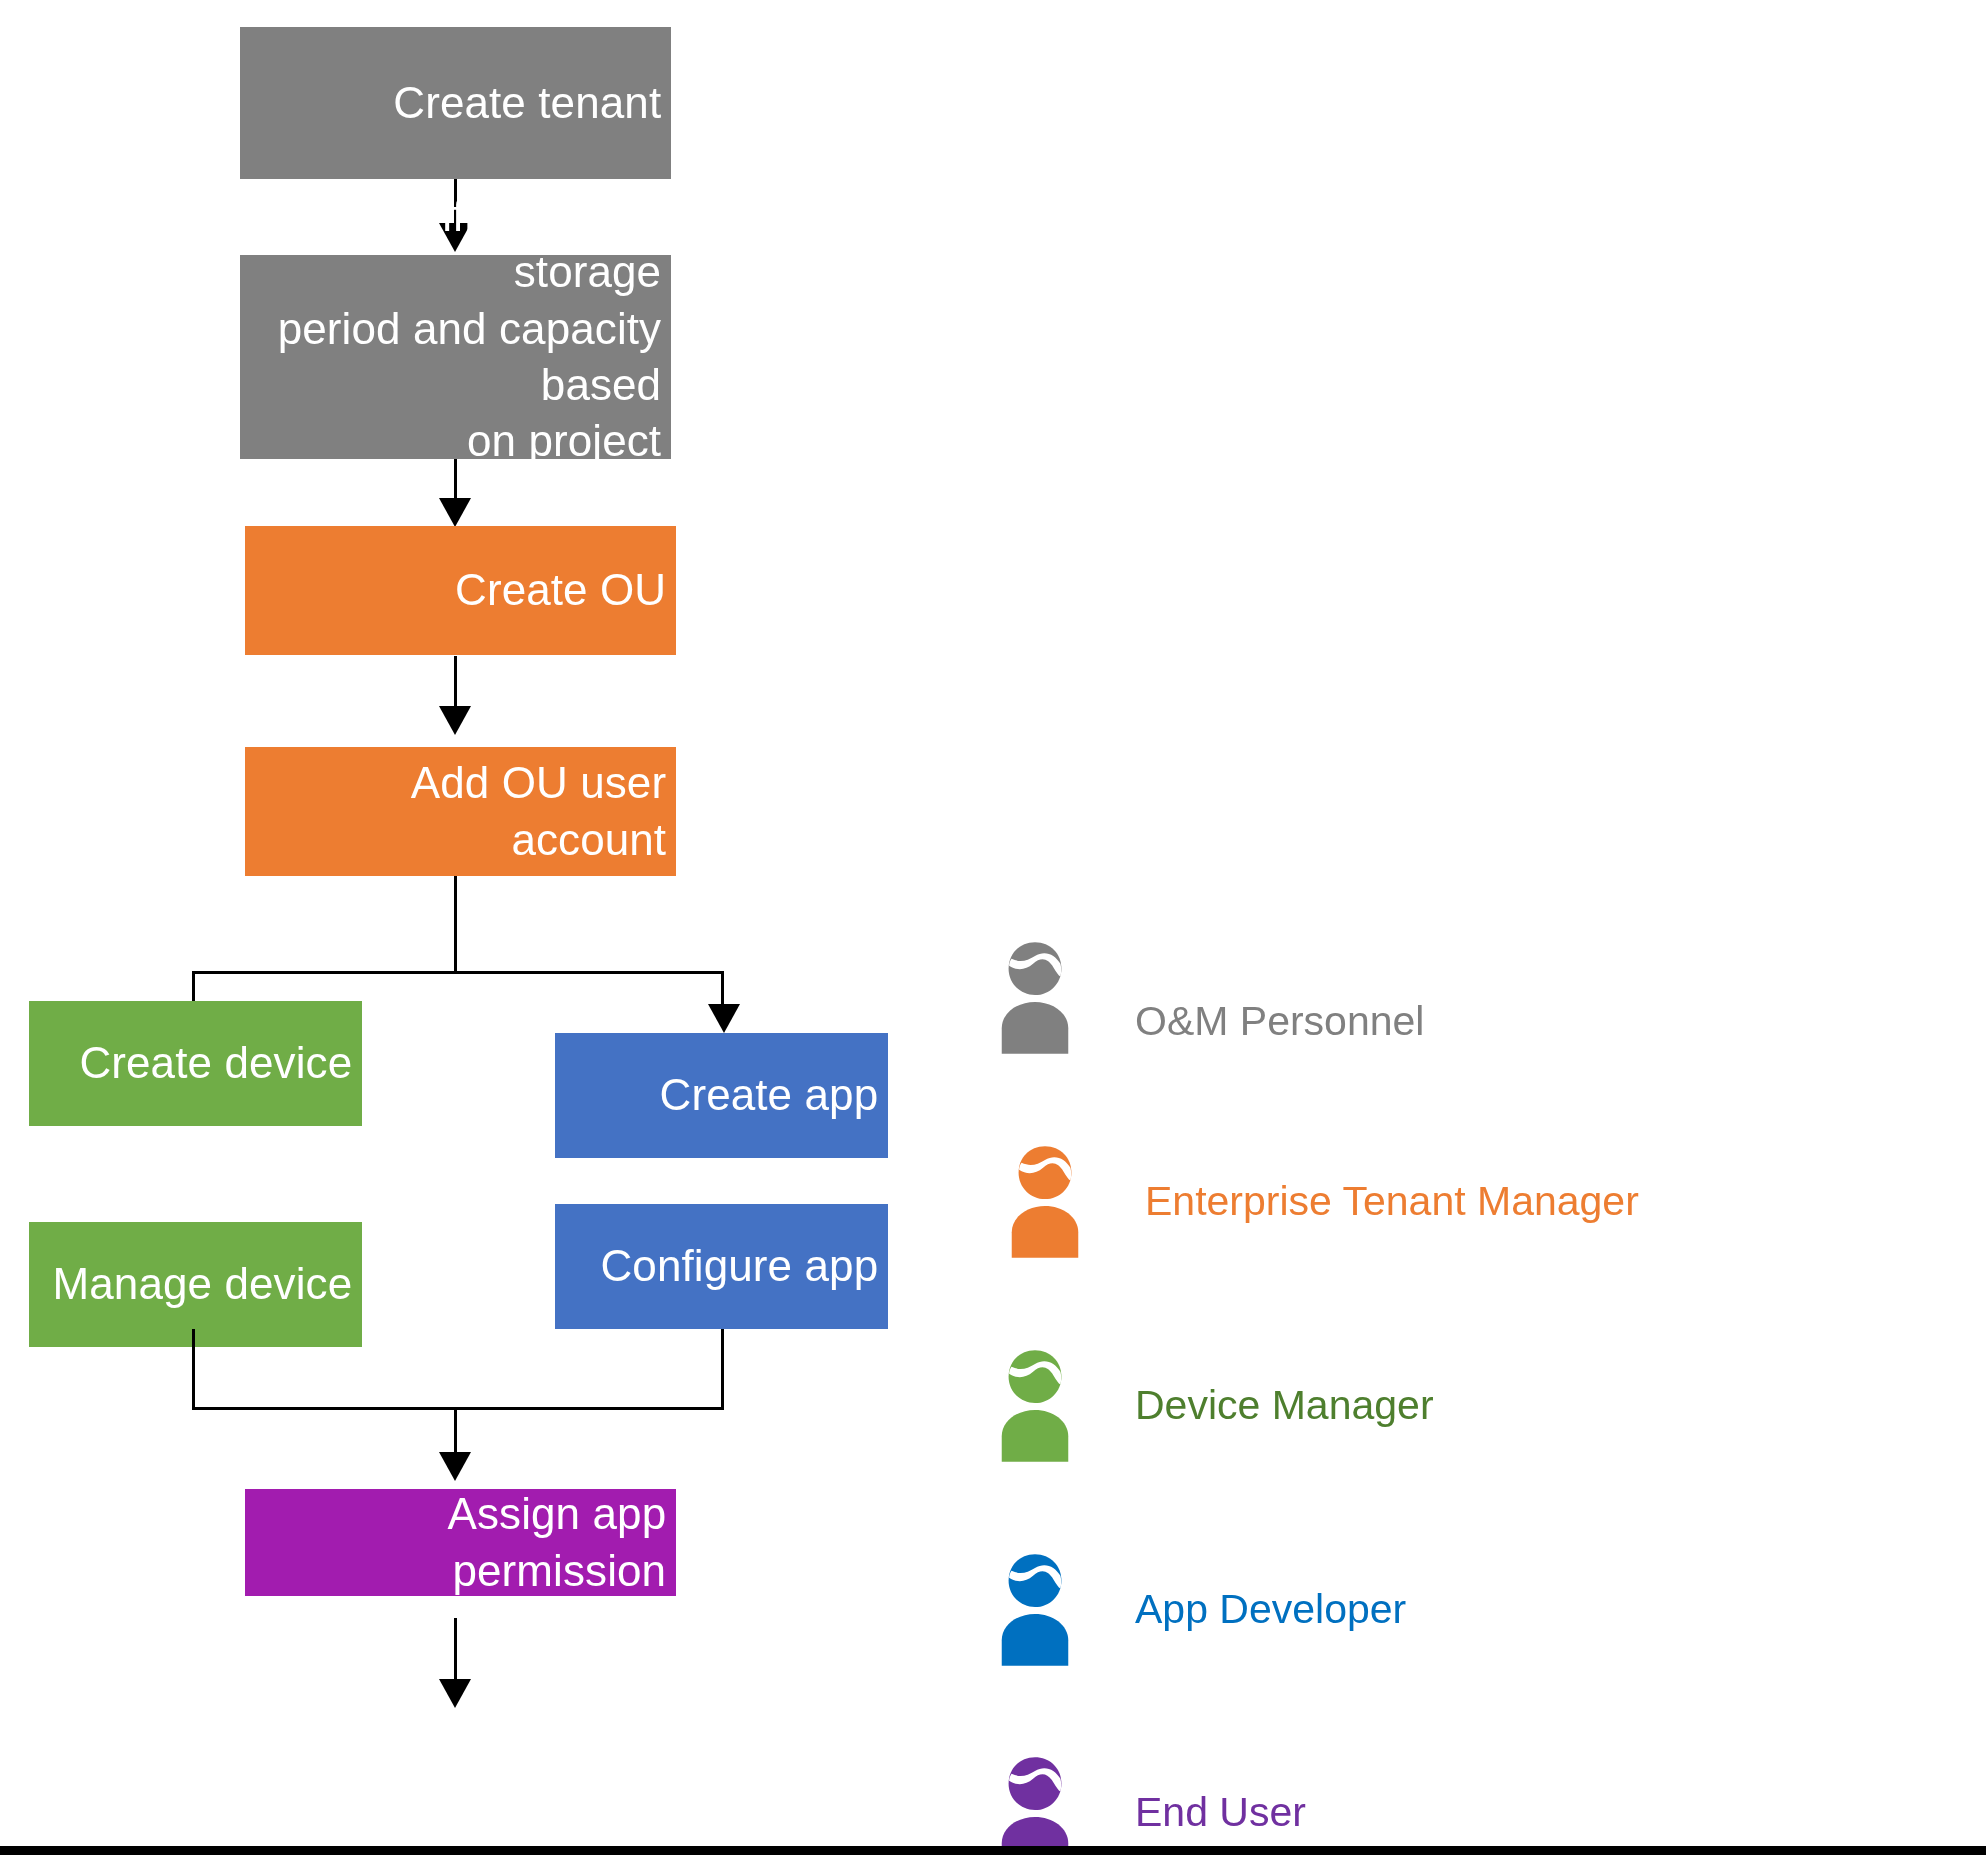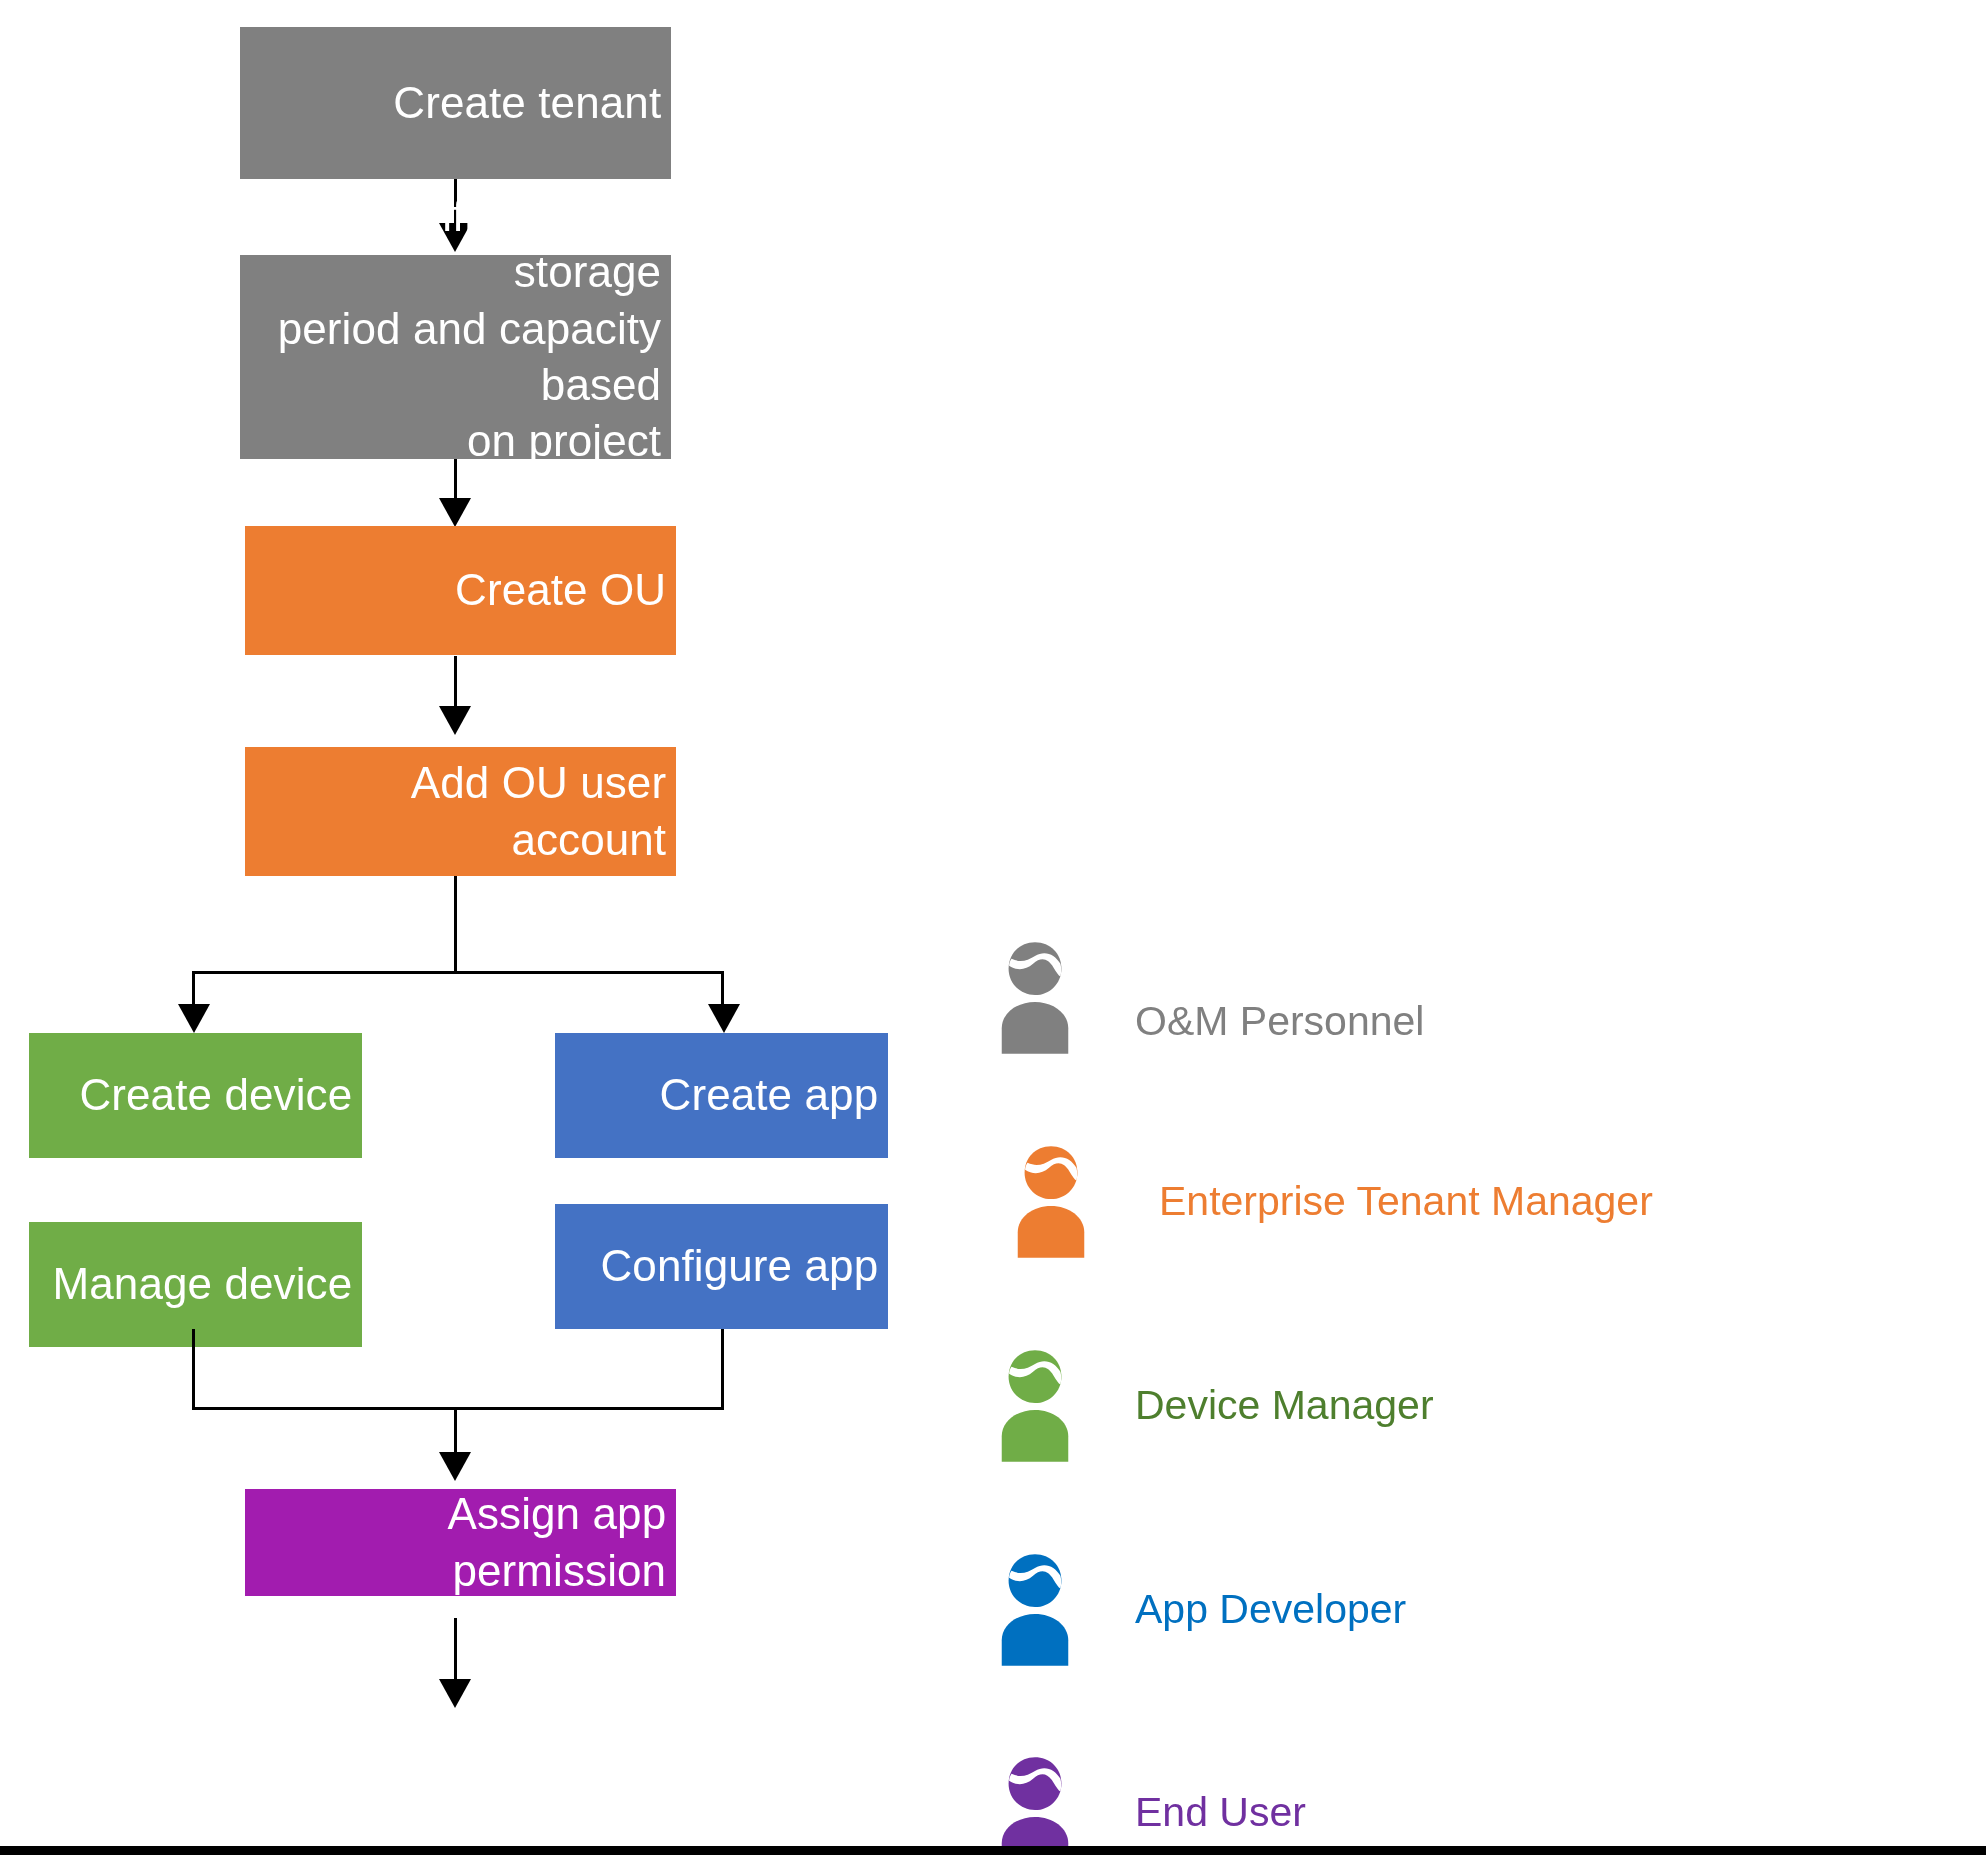--- a/index.html
+++ b/index.html
@@ -123,21 +123,21 @@
     <span class="node-label">Add OU user account</span>
   </div>
 
   <div class="conn vline" style="left:454px; top:876px; height:98px;"></div>
   <div class="conn hline" style="left:192px; top:971px; width:532px;"></div>
   <div class="conn vline" style="left:192px; top:971px; height:37px;"></div>
   <div class="arrowhead" style="left:178px; top:1004px;"></div>
   <div class="conn vline" style="left:721px; top:971px; height:37px;"></div>
   <div class="arrowhead" style="left:708px; top:1004px;"></div>
 
-  <div class="node" style="left:29px; top:1033px; width:333px; height:125px; background:#70AD47;">
+  <div class="node" style="left:29px; top:1001px; width:333px; height:125px; background:#70AD47;">
     <span class="node-label">Create device</span>
   </div>
 
   <div class="node" style="left:555px; top:1033px; width:333px; height:125px; background:#4472C4;">
     <span class="node-label">Create app</span>
   </div>
 
   <div class="node" style="left:29px; top:1204px; width:333px; height:125px; background:#70AD47;margin-top:18px;">
     <span class="node-label">Manage device</span>
   </div>
@@ -166,21 +166,21 @@
       <span class="legend-icon">
         <svg viewBox="0 0 92 118" xmlns="http://www.w3.org/2000/svg" aria-hidden="true">
           <path fill="#808080" d="M46 2 C30 2 19 14 19 29 C19 44 31 56 46 56 C61 56 73 44 73 29 C73 14 62 2 46 2 Z"></path>
           <path fill="#FFFFFF" d="M19.5 26 C27 31 36 31 44 24 C52 17 59 18 65 28 C68 33 70 36 72 37 C73 33 73 28 72 24 C66 14 56 10 46 16 C38 21 31 23 22 19 C20.5 21 19.7 23.6 19.5 26 Z"></path>
           <path fill="#808080" d="M46 63 C28 63 12 74 12 90 L12 116 L80 116 L80 90 C80 74 64 63 46 63 Z"></path>
         </svg>
       </span>
       <span class="legend-label" style="color:#808080;margin-top:48px;">O&amp;M Personnel</span>
     </div>
 
-    <div class="legend-row" style="top:204px; left:16px;gap:8px;">
+    <div class="legend-row" style="top:204px; left:10px;">
       <span class="legend-icon">
         <svg viewBox="0 0 92 118" xmlns="http://www.w3.org/2000/svg" aria-hidden="true">
           <path fill="#ED7D31" d="M46 2 C30 2 19 14 19 29 C19 44 31 56 46 56 C61 56 73 44 73 29 C73 14 62 2 46 2 Z"></path>
           <path fill="#FFFFFF" d="M19.5 26 C27 31 36 31 44 24 C52 17 59 18 65 28 C68 33 70 36 72 37 C73 33 73 28 72 24 C66 14 56 10 46 16 C38 21 31 23 22 19 C20.5 21 19.7 23.6 19.5 26 Z"></path>
           <path fill="#ED7D31" d="M46 63 C28 63 12 74 12 90 L12 116 L80 116 L80 90 C80 74 64 63 46 63 Z"></path>
         </svg>
       </span>
       <span class="legend-label" style="color:#ED7D31;">Enterprise Tenant Manager</span>
     </div>
 

